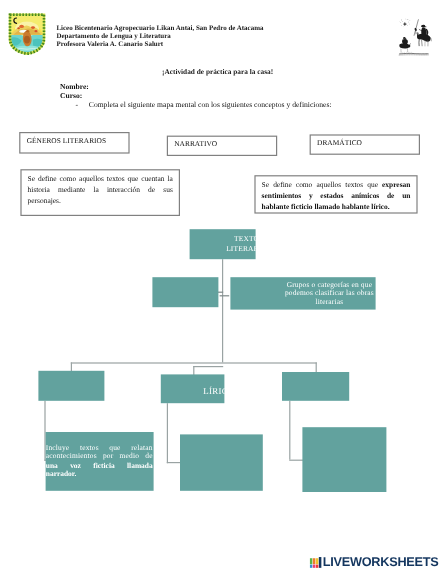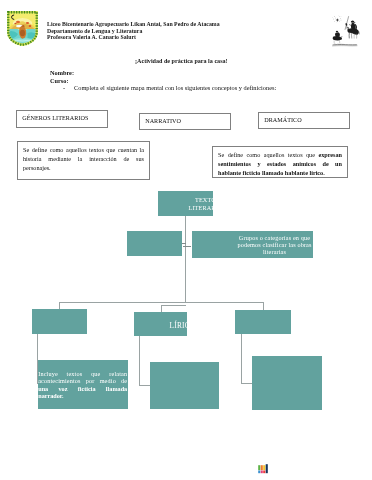--- a/index.html
+++ b/index.html
@@ -245,15 +245,16 @@
       <svg width="11" height="10" viewBox="0 0 11 10" aria-hidden="true">
         <rect x="0.2" y="1.2" width="2.1" height="5.0" fill="#5cb346"></rect>
         <rect x="2.7" y="1.2" width="2.1" height="5.0" fill="#ef7b2e"></rect>
         <rect x="5.2" y="1.2" width="2.1" height="5.0" fill="#f3c22b"></rect>
         <rect x="7.7" y="0.2" width="2.1" height="9.0" fill="#14365f"></rect>
         <rect x="0.2" y="6.5" width="2.1" height="2.7" fill="#3a8fd0"></rect>
         <rect x="2.7" y="6.5" width="2.1" height="2.7" fill="#e6407a"></rect>
         <rect x="5.2" y="6.5" width="2.1" height="2.7" fill="#ee3b3b"></rect>
       </svg>
     </span>
+    <span class="lw-txt">LIVEWORKSHEETS</span>
   </div>
 
 </div>
 
 </body></html>

